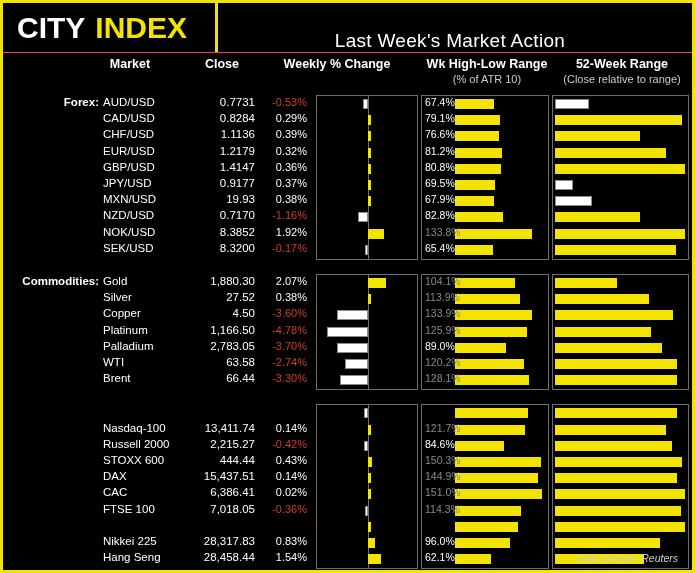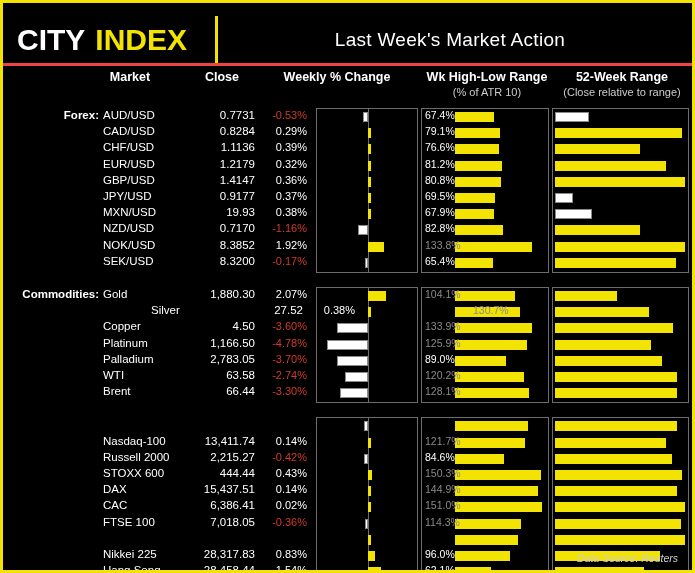--- a/index.html
+++ b/index.html
@@ -12,24 +12,23 @@
     width: 695px; height: 573px;
     background: #000;
     border: 3px solid #f2e300;
     position: relative;
     overflow: hidden;
   }
   
   .header {
     height: 50px;
     display: flex;
-    align-items: center;
-    border-bottom: 3px solid #ef4444;
+    align-items: flex-end;
+    border-bottom: 1px solid #ef4444;
     background: #000;
-    margin-top: 13px;
   }
   .logo-box {
     width: 215px;
     height: 100%;
     display: flex;
     align-items: center;
     padding-left: 14px;
     border-right: 3px solid #f2e300;
   }
   .logo-city {
@@ -296,25 +295,25 @@
         <div class="bar yellow" style="top: 84px; left: 2px; width: 121.83px;"></div>
         <div class="bar yellow" style="top: 100.2px; left: 2px; width: 121.83px;"></div>
       </div>
       <div class="row" style="position: absolute; top: 180px; left: 0px; right: 0px;">
         <div class="grp-label">Commodities:</div>
         <div class="mkt">Gold</div>
         <div class="close">1,880.30</div>
         <div class="pct up">2.07%</div>
         <div class="atr over">104.1%</div>
       </div>
-      <div class="row" style="position: absolute; top: 196.2px; left: 0px; right: 0px; margin-left: 48px;">
+      <div class="row" style="position: absolute; top: 196.2px; left: 0px; right: 0px;">
         <div class="mkt">Silver</div>
         <div class="close">27.52</div>
         <div class="pct up">0.38%</div>
-        <div class="atr over">130.7%</div>
+        <div class="atr over">113.9%</div>
       </div>
       <div class="row" style="position: absolute; top: 212.4px; left: 0px; right: 0px;">
         <div class="mkt">Copper</div>
         <div class="close">4.50</div>
         <div class="pct down">-3.60%</div>
         <div class="atr over">133.9%</div>
       </div>
       <div class="row" style="position: absolute; top: 228.6px; left: 0px; right: 0px;">
         <div class="mkt">Platinum</div>
         <div class="close">1,166.50</div>

